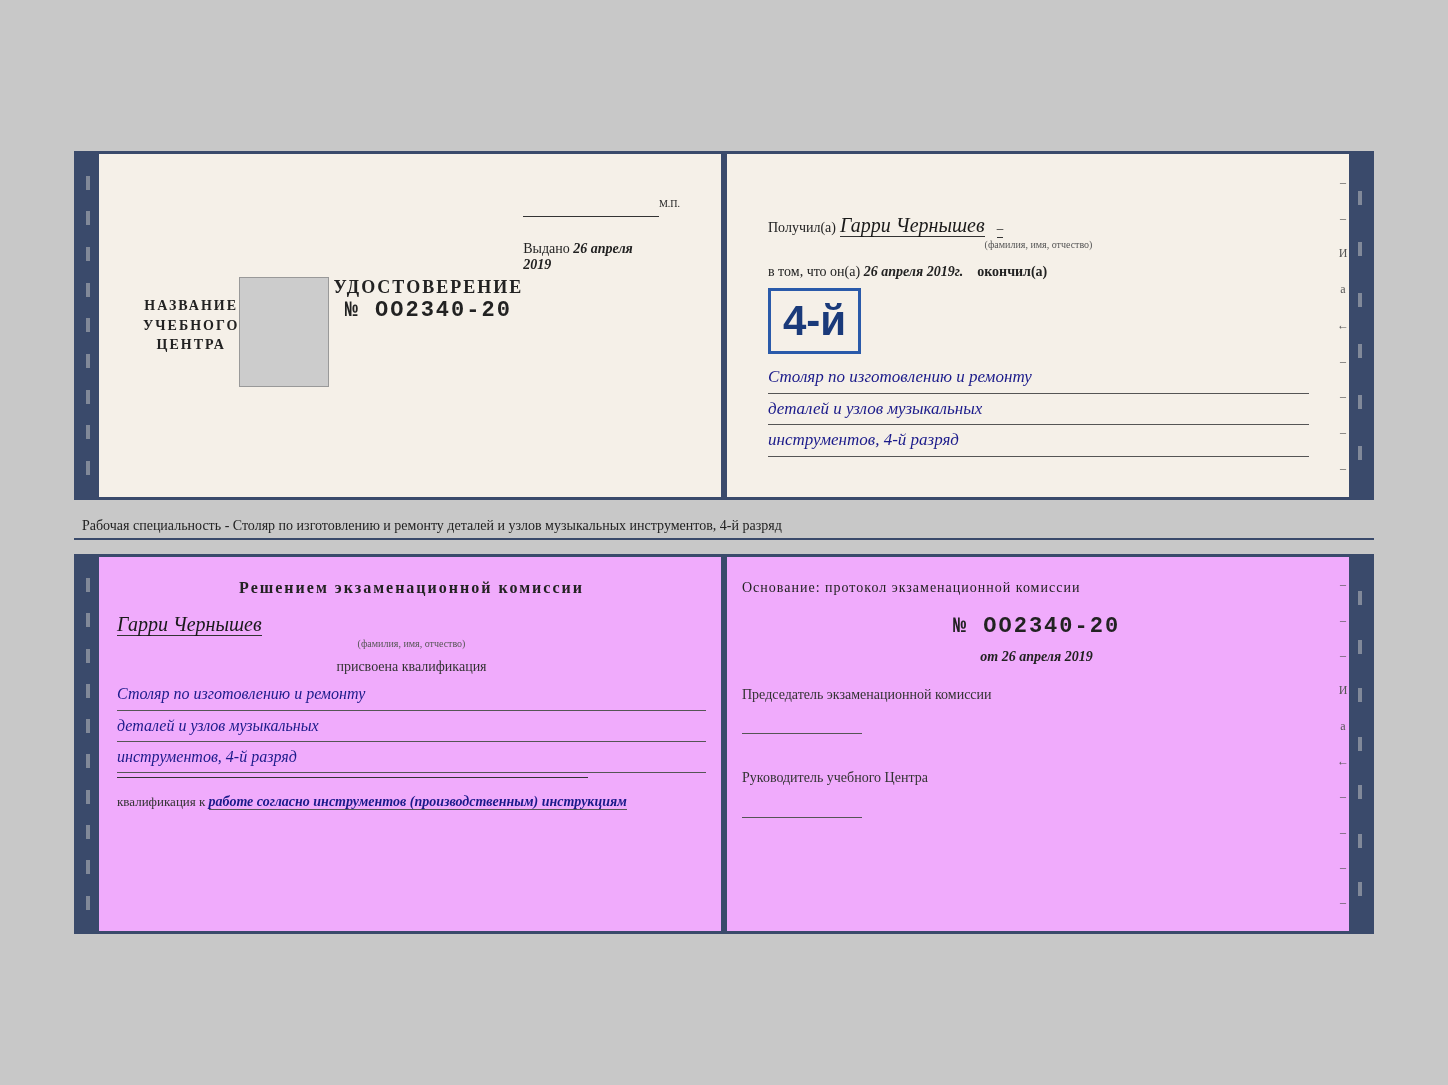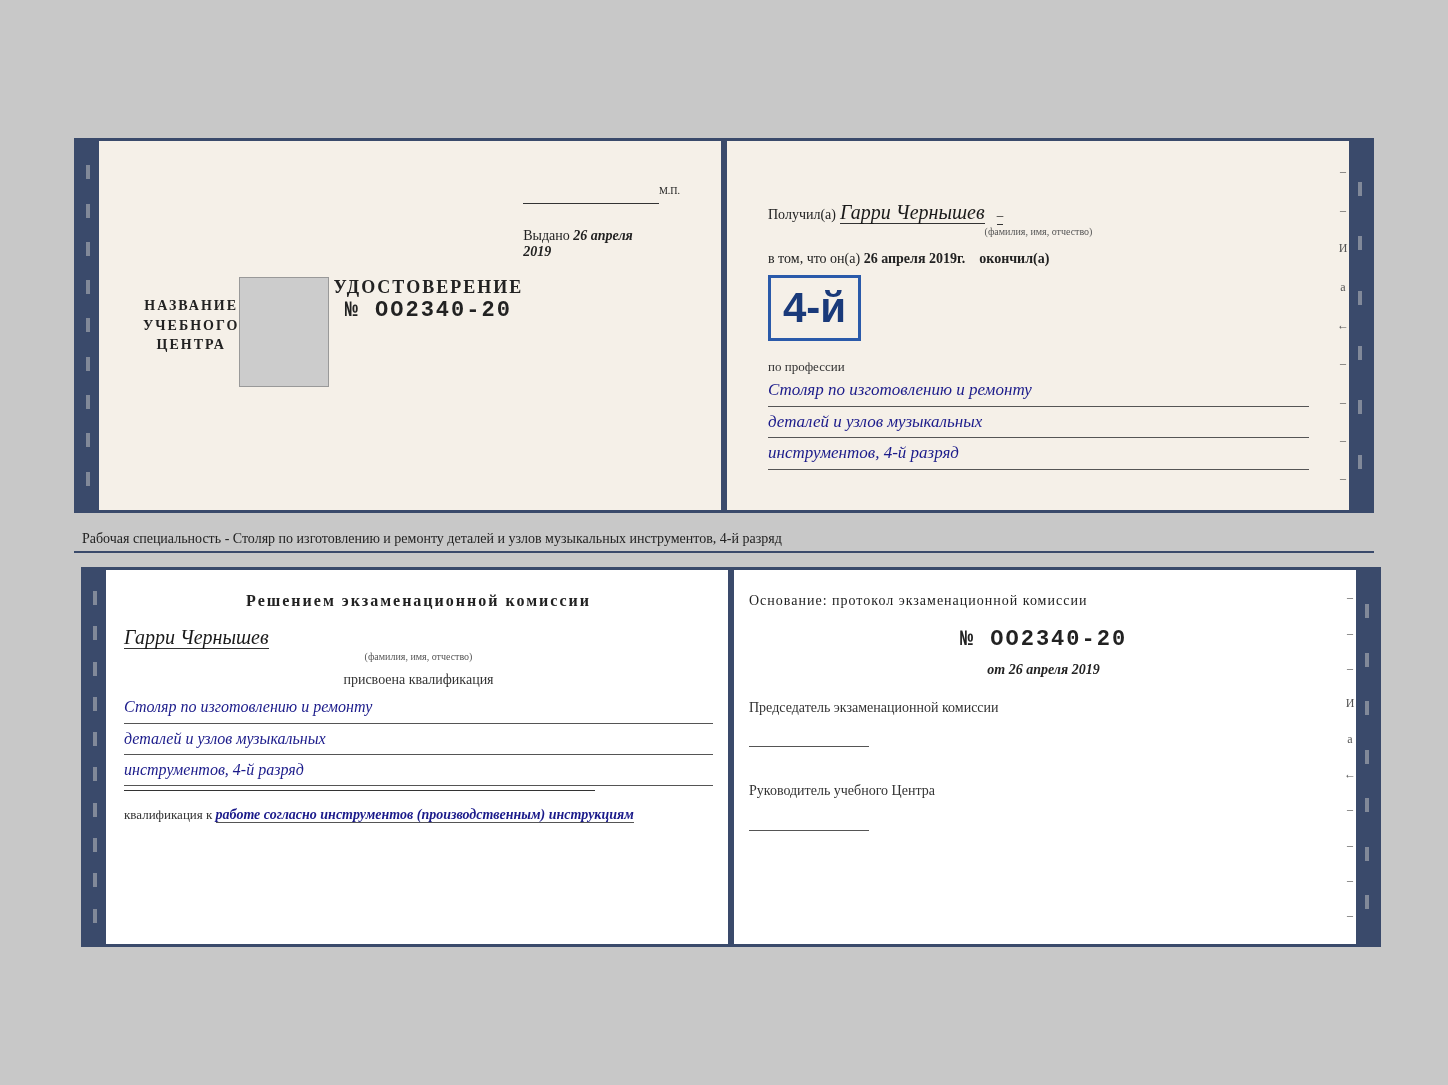--- a/index.html
+++ b/index.html
@@ -188,20 +188,21 @@
       margin-top: 2px;
     }
 
     .in-that {
       font-size: 14px;
       color: #222;
       margin-top: 14px;
     }
 
     .date-bold {
+      font-style: italic;
       font-weight: bold;
     }
 
     .finished-bold {
       font-weight: bold;
       font-size: 14px;
     }
 
     .year-big {
       font-size: 42px;
@@ -259,25 +260,24 @@
       color: #222;
       margin: 6px 0;
       padding: 4px 8px;
       border-bottom: 2px solid #3a4a6b;
     }
 
     
     .book-bottom {
       display: flex;
       width: 100%;
-      background: #ffffff;
+      background: #f0abfc;
       border: 3px solid #3a4a6b;
       position: relative;
       min-height: 380px;
-      margin-left: 7px;
     }
 
     .book-bottom::before {
       content: '';
       position: absolute;
       left: 50%;
       top: 0;
       bottom: 0;
       width: 6px;
       background: #3a4a6b;
@@ -494,21 +494,20 @@
         </div>
 
         
         <div class="stamp-box">
           <div style="display:flex; align-items:center; gap:24px;">
             <span class="year-big">4-й</span>
           </div>
         </div>
 
         
-        <div class="profession-label">по профессии</div>
         <span class="profession-value">Столяр по изготовлению и ремонту</span>
         <span class="profession-value">деталей и узлов музыкальных</span>
         <span class="profession-value">инструментов, 4-й разряд</span>
       </div>
 
       <div class="dash-right">
         <span>–</span>
         <span>–</span>
         <span>И</span>
         <span>а</span>

